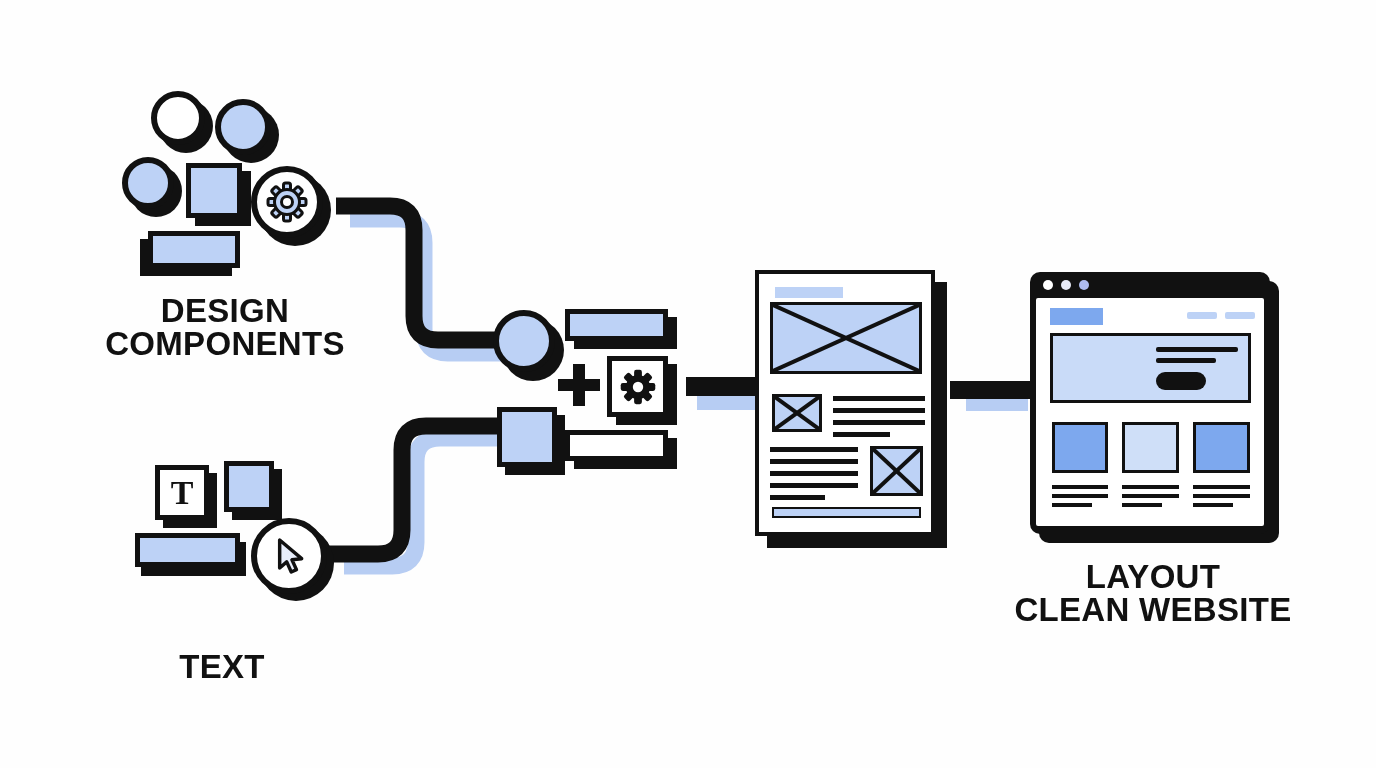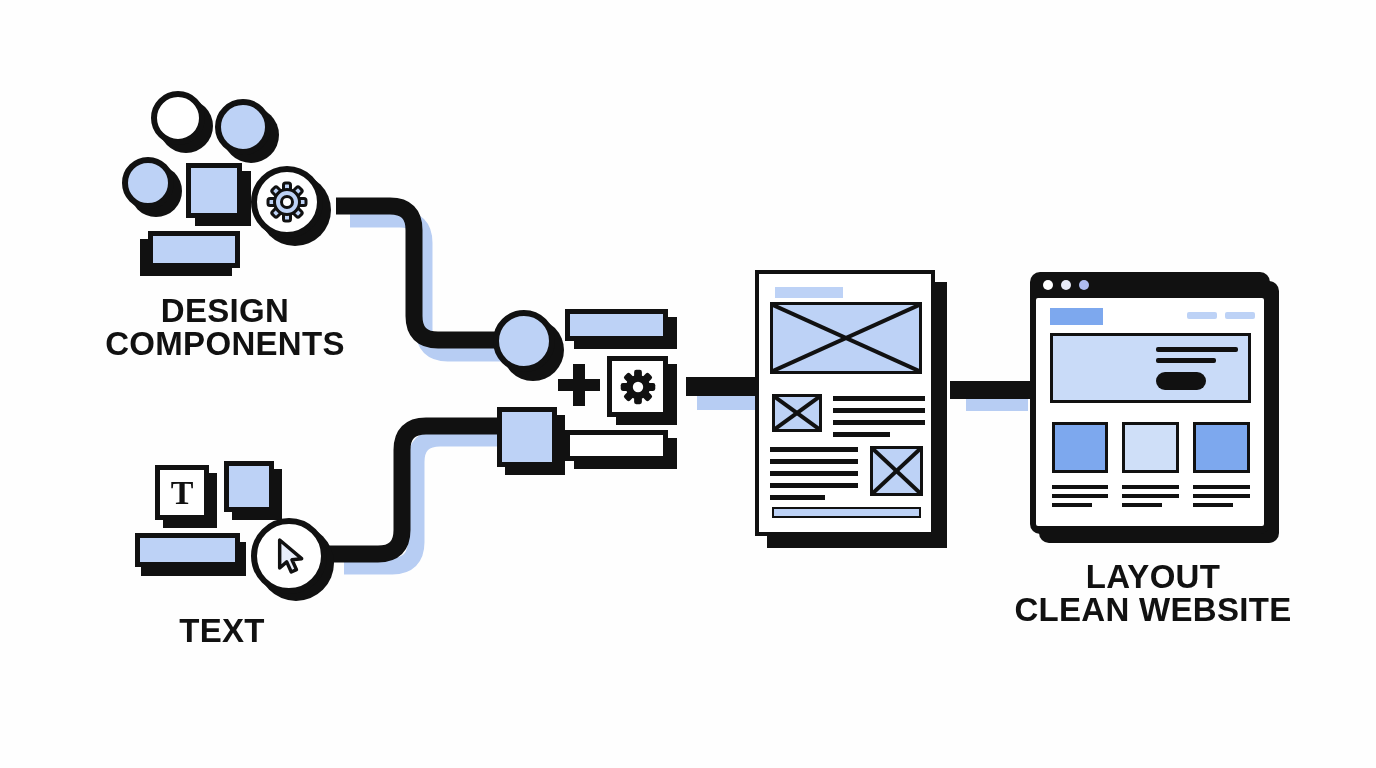--- a/index.html
+++ b/index.html
@@ -117,21 +117,21 @@
     <span class="t-glyph">T</span>
   </div>
   <div class="shape sh-br" style="left:224px;top:461px;width:50px;height:51px;"></div>
   <div class="shape" style="left:135px;top:533px;width:105px;height:34px;box-shadow:6px 9px 0 0 var(--ink);"></div>
   <div class="icon-circle" style="left:251px;top:518px;width:76px;height:76px;box-shadow:7px 7px 0 0 var(--ink);">
     <svg width="36" height="40" viewBox="0 0 26 30">
       <path class="cursor-path" d="M6 3 L6 24 L11.3 19.4 L14.7 27 L18.6 25.2 L15.2 17.8 L22.5 17 Z"></path>
     </svg>
   </div>
 
-  <div class="label" style="left:72px;top:614px;width:300px;">
+  <div class="label" style="left:72px;top:650px;width:300px;">
     <div>TEXT</div>
   </div>
 
   <div class="shape circle" style="left:493px;top:310px;width:62px;height:62px;border-width:6px;box-shadow:9px 9px 0 0 var(--ink);"></div>
   <div class="shape sh-br-lg" style="left:565px;top:309px;width:103px;height:32px;"></div>
   <div class="plus-h" style="left:558px;top:379px;width:42px;height:12px;"></div>
   <div class="plus-v" style="left:573px;top:364px;width:12px;height:42px;"></div>
   <div class="shape white-fill sh-br-lg" style="left:607px;top:356px;width:61px;height:61px;display:flex;align-items:center;justify-content:center;">
     <svg width="38" height="38" viewBox="0 0 44 44">
       <g class="gear-ink-body">

